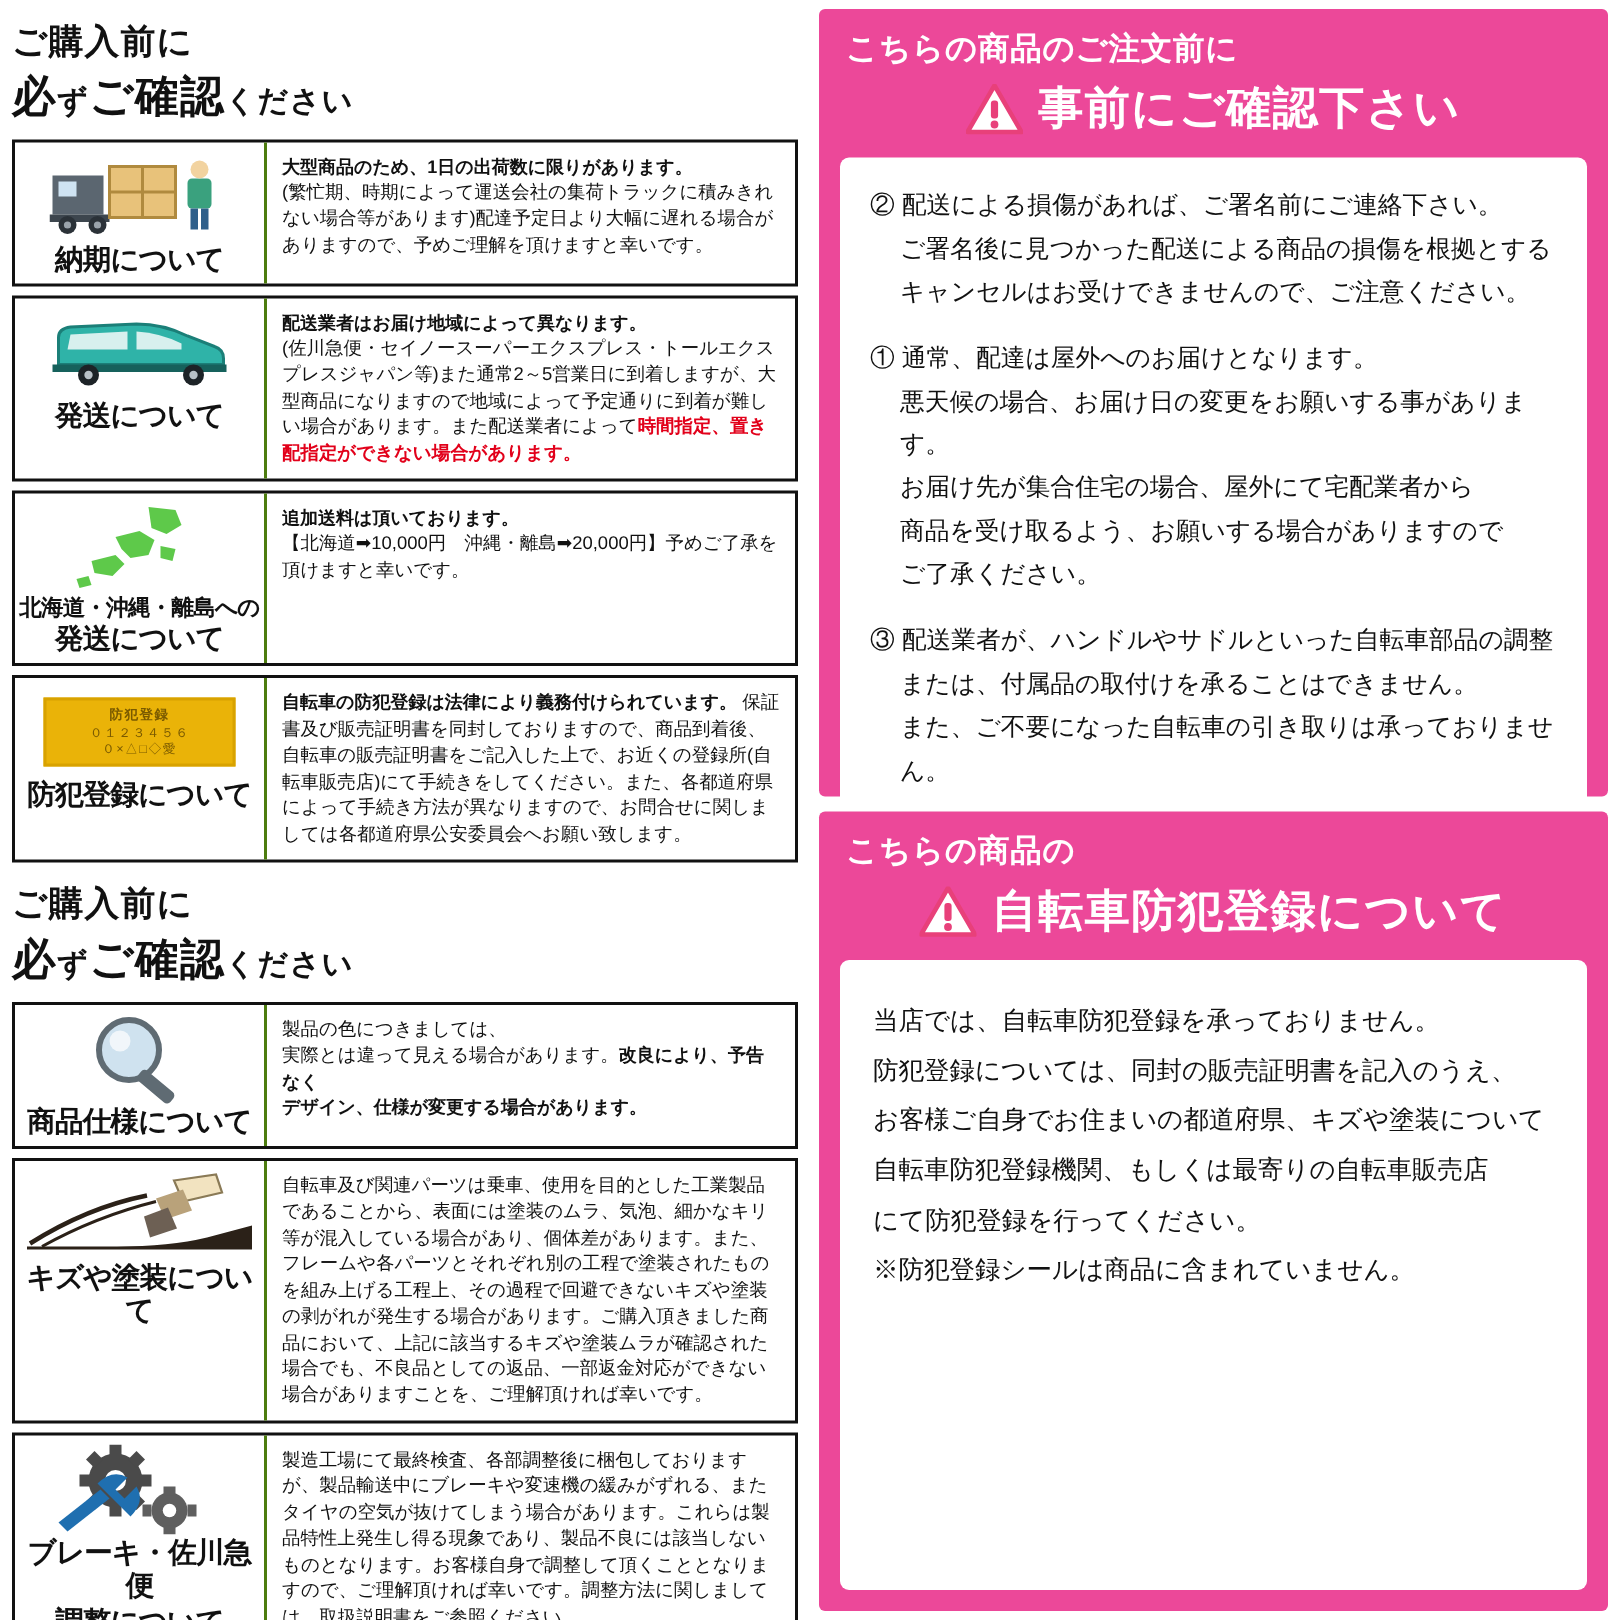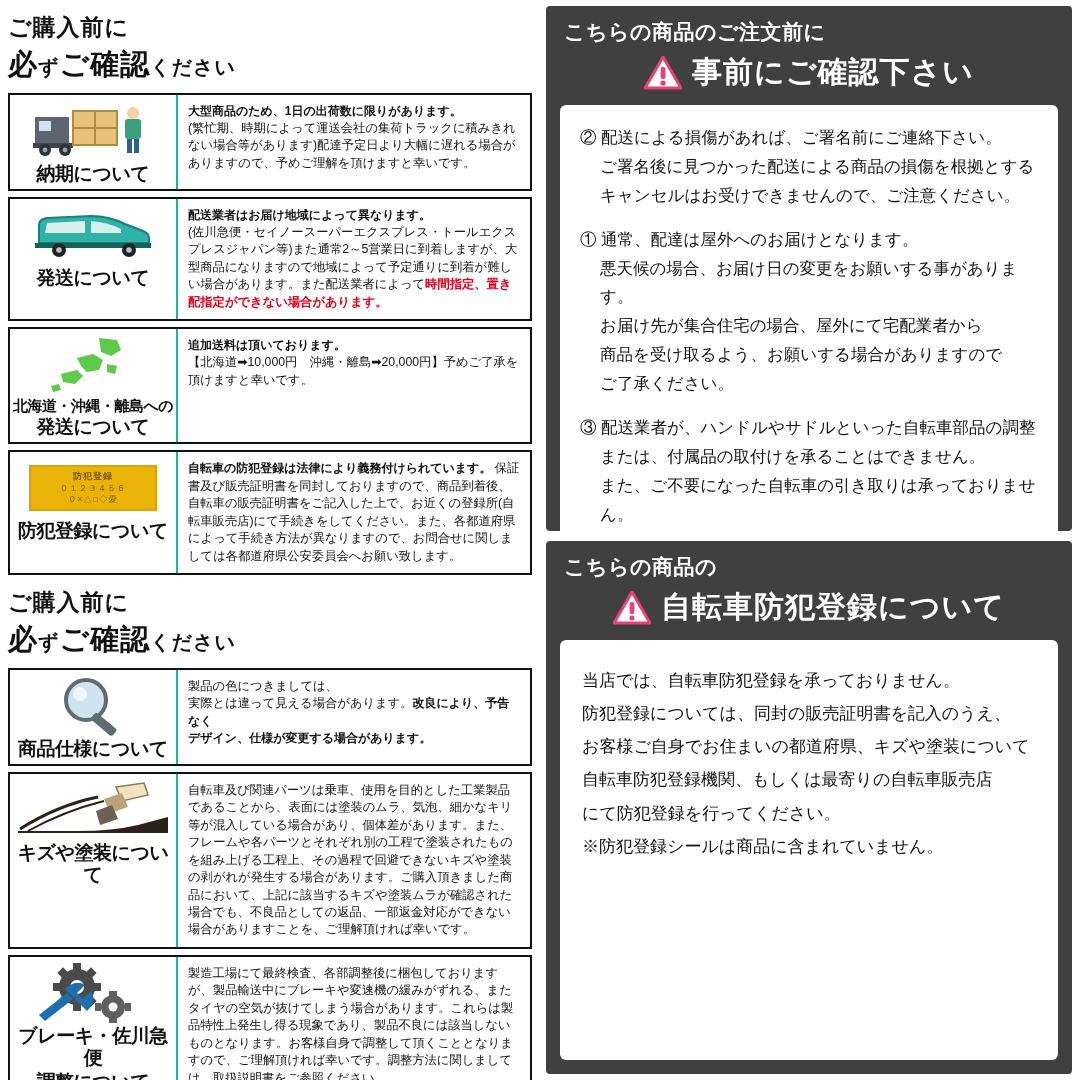--- a/index.html
+++ b/index.html
@@ -23,40 +23,40 @@
   .lrow {
     display: flex;
     border: 2px solid #111;
     margin-bottom: 6px;
     background: #fff;
     min-height: 96px;
   }
   .lrow .icon-cell {
     width: 168px;
     flex: 0 0 168px;
-    border-right: 2px solid #14b8a6;
+    border-right: 2px solid #4d7c0f;
     display: flex;
     flex-direction: column;
     align-items: center;
     justify-content: flex-start;
     padding: 6px 2px 4px 2px;
   }
   .lrow .icon-art { height: 60px; display: flex; align-items: center; justify-content: center; }
   .lrow .icon-label {
     font-size: 19px; font-weight: bold; text-align: center; line-height: 1.15;
     margin-top: 2px; letter-spacing: -0.5px;
   }
   .lrow .icon-label.small { font-size: 15px; }
   .lrow .text-cell { flex: 1; padding: 8px 9px 8px 10px; font-size: 12.3px; line-height: 1.42; }
   .lrow .text-cell .b { font-weight: bold; font-size: 12px; }
   .lrow .text-cell .red { color: #e2001a; font-weight: bold; }
 
   
   .rpanel {
-    background: #404040;
+    background: #ec4899;
     border-radius: 4px;
     padding: 10px 14px 14px 14px;
     display: flex;
     flex-direction: column;
   }
   .rpanel.p1 { height: 525px; }
   .rpanel.p2 { flex: 1; }
   .rpanel .ptitle {
     color: #ffffff; font-size: 21px; font-weight: bold; letter-spacing: 0.5px;
     margin: 2px 0 6px 4px;

